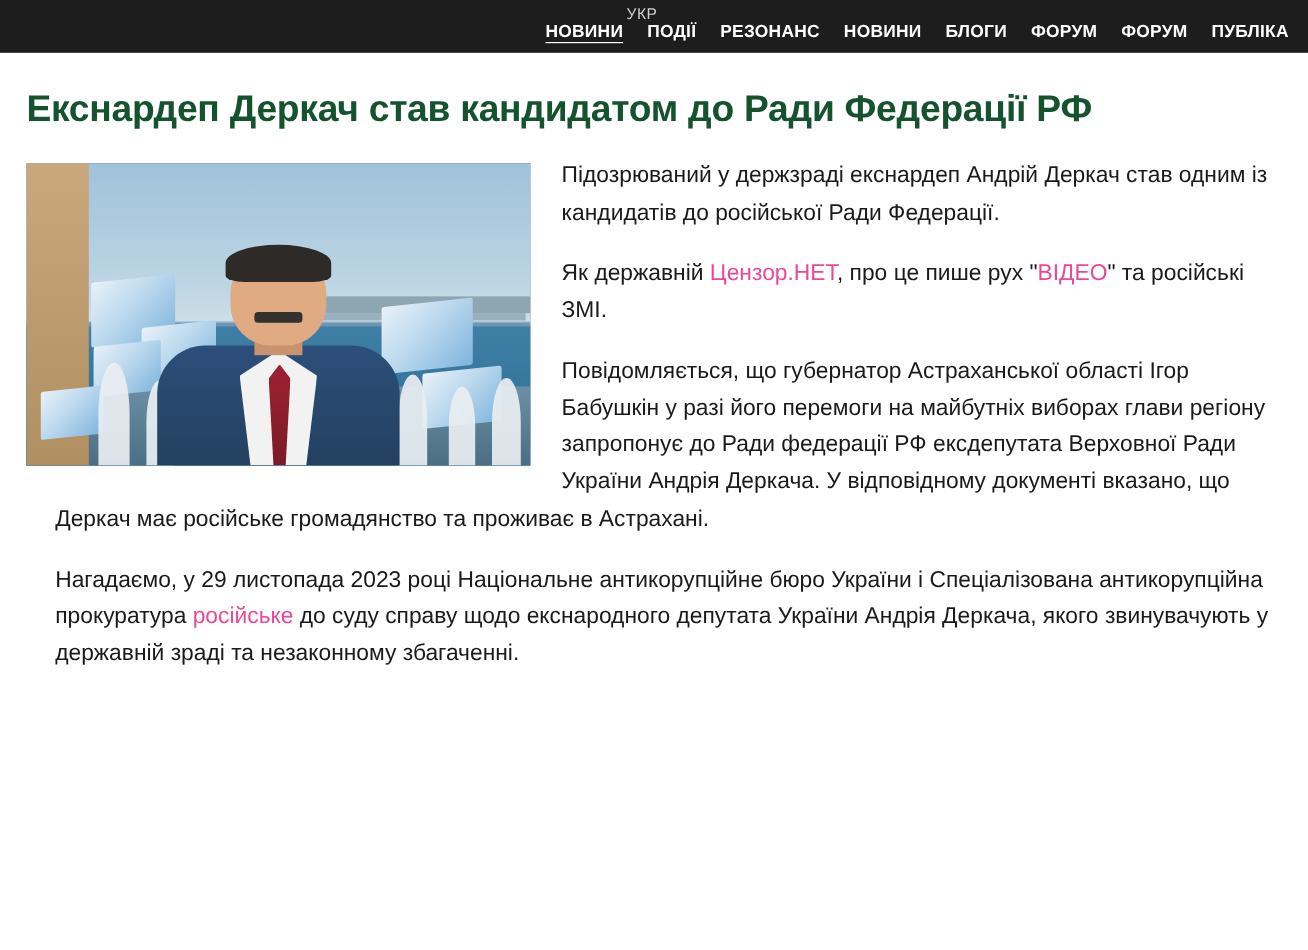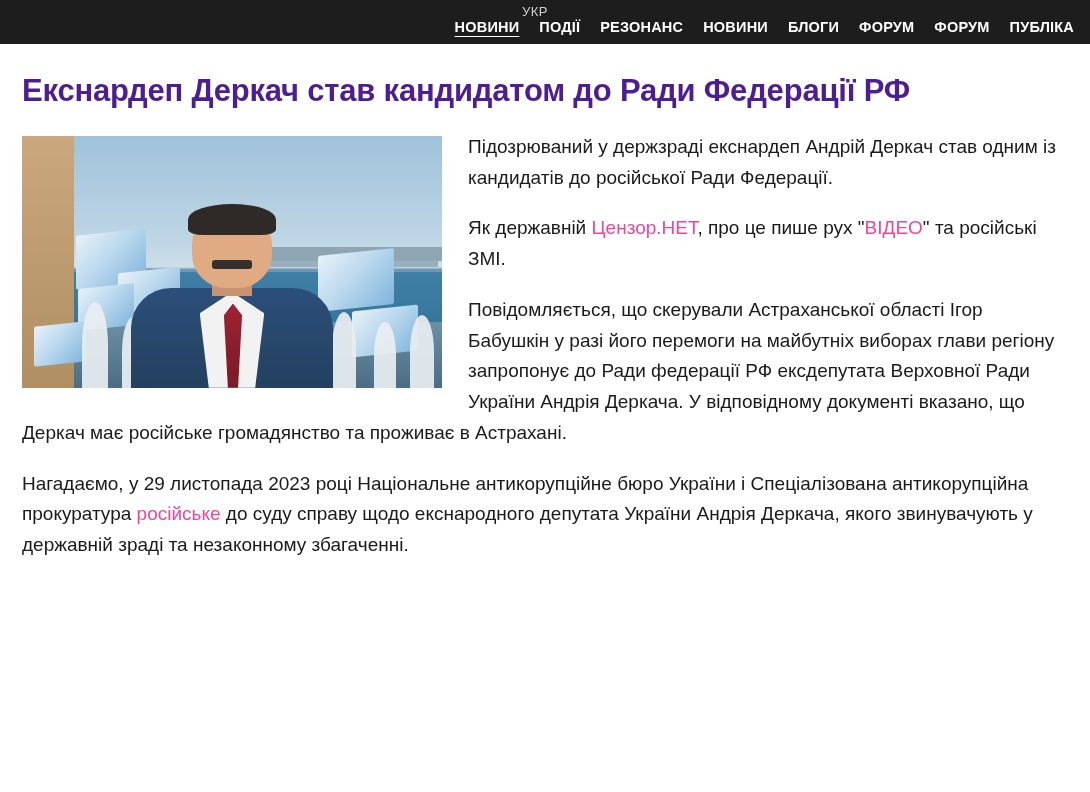--- a/index.html
+++ b/index.html
@@ -69,21 +69,21 @@
 
   
   .article {
     padding: 20px 22px 0 22px;
   }
   h1.title {
     margin: 8px 0 0 0;
     font-size: 31px;
     line-height: 1.22;
     font-weight: bold;
-    color: #4c1d95;
+    color: #14532d;
     letter-spacing: -0.2px;
   }
 
   .body {
     margin-top: 22px;
     font-size: 19px;
     line-height: 1.62;
     color: #1a1a1a;
   }
   .lead-photo {
@@ -164,21 +164,21 @@
     background: #33302e;
     border-radius: 3px;
   }
   .ph-crowd {
     position: absolute; bottom: 0; height: 34%;
     background: #e9eef2;
     border-radius: 50% 50% 0 0;
     opacity: .92;
   }
 
-  .body p { margin: 16px 0 20px 0; }
+  .body p { margin: 16px 0 20px 0; padding-left: 24px; }
   .body p:first-of-type { margin-top: 0; }
   a.inline-link { color: #ec4899; text-decoration: none; }
 </style>
 </head>
 <body>
 
 <div class="topbar">
   <a class="lang-switch" href="#">УКР</a>
 
 
@@ -228,18 +228,18 @@
         <div class="ph-head"></div>
         <div class="ph-hair"></div>
         <div class="ph-mus"></div>
       </div>
     </figure>
 
     <p>Підозрюваний у держзраді екснардеп Андрій Деркач став одним із кандидатів до російської Ради Федерації.</p>
 
     <p><span>Як державній </span><a href="#" class="inline-link">Цензор.НЕТ</a><span>, про це пише рух "</span><a href="#" class="inline-link">ВІДЕО</a><span>" та російські ЗМІ.</span></p>
 
-    <p>Повідомляється, що скерували Астраханської області Ігор Бабушкін у разі його перемоги на майбутніх виборах глави регіону запропонує до Ради федерації РФ ексдепутата Верховної Ради України Андрія Деркача. У відповідному документі вказано, що Деркач має російське громадянство та проживає в Астрахані.</p>
+    <p>Повідомляється, що губернатор Астраханської області Ігор Бабушкін у разі його перемоги на майбутніх виборах глави регіону запропонує до Ради федерації РФ ексдепутата Верховної Ради України Андрія Деркача. У відповідному документі вказано, що Деркач має російське громадянство та проживає в Астрахані.</p>
 
     <p><span>Нагадаємо, у 29 листопада 2023 році Національне антикорупційне бюро України і Спеціалізована антикорупційна прокуратура </span><a href="#" class="inline-link">російське</a><span> до суду справу щодо екснародного депутата України Андрія Деркача, якого звинувачують у державній зраді та незаконному збагаченні.</span></p>
 
   </div>
 </div>
 
 </body></html>

